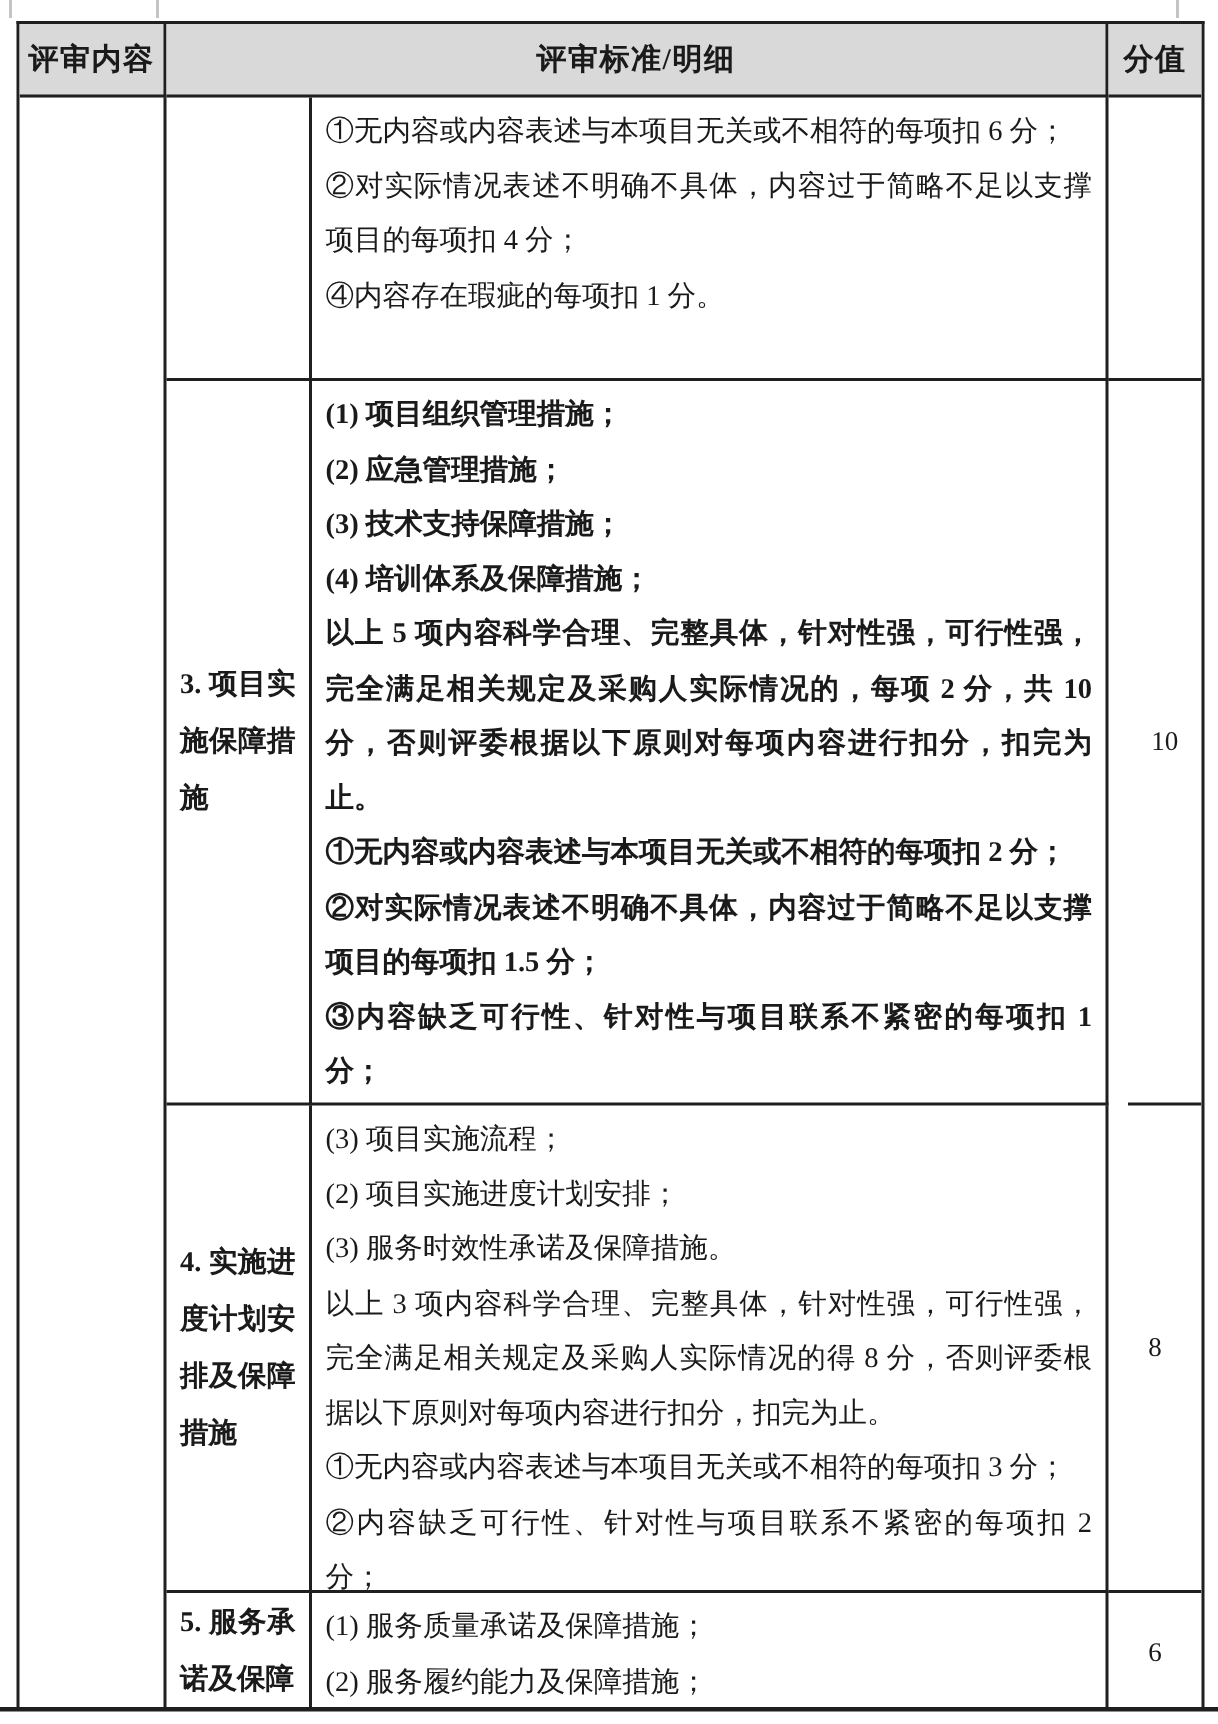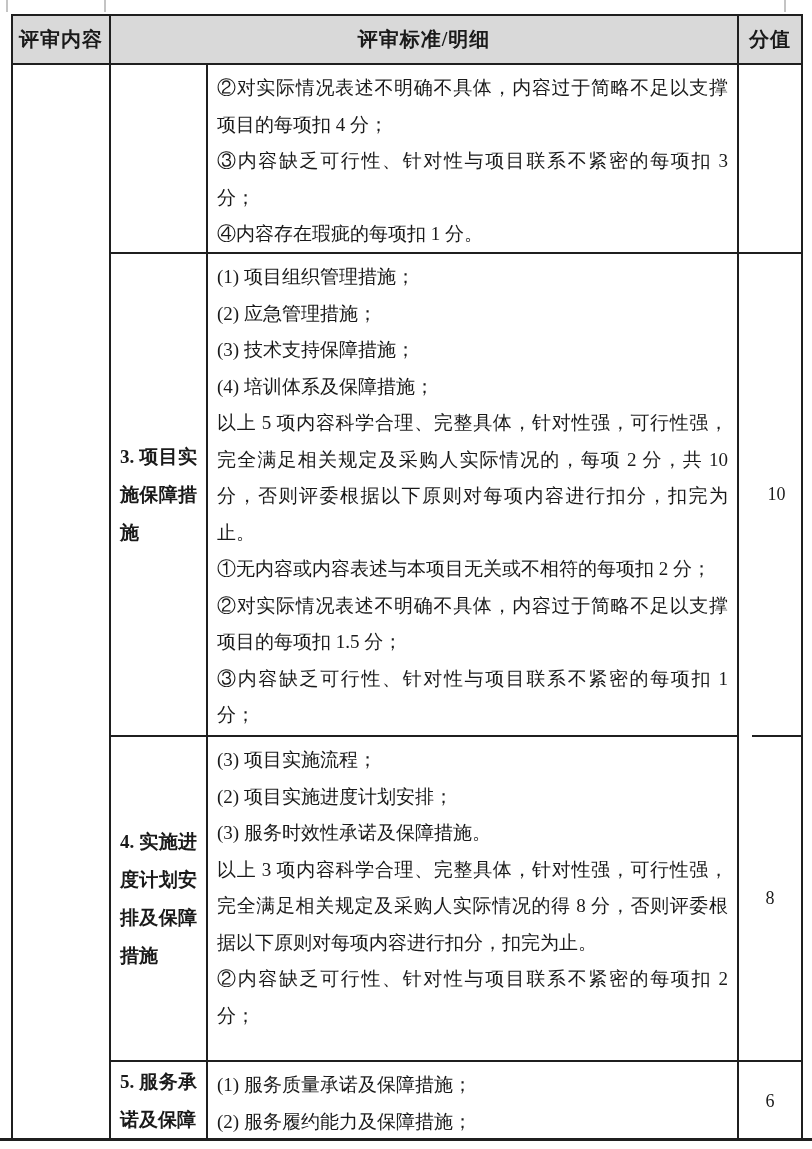--- a/index.html
+++ b/index.html
@@ -60,21 +60,21 @@
   .score-cell {
     display: flex; align-items: center; justify-content: center;
     font-size: 18px;
   }
   
   #h1 { grid-column: 1; grid-row: 1; }
   #h2 { grid-column: 2 / 4; grid-row: 1; }
   #h3 { grid-column: 4; grid-row: 1; }
   #c1body { grid-column: 1; grid-row: 2 / 6; }
   #r1l { grid-column: 2; grid-row: 2; } #r1d { grid-column: 3; grid-row: 2; } #r1s { grid-column: 4; grid-row: 2; }
-  #r2l { grid-column: 2; grid-row: 3; } #r2d { grid-column: 3; grid-row: 3; } #r2s { grid-column: 4; grid-row: 3; margin-left: 13px; }
+  #r2l { grid-column: 2; grid-row: 3; } #r2d { grid-column: 3; grid-row: 3; font-weight: bold; } #r2s { grid-column: 4; grid-row: 3; margin-left: 13px; }
   #r3l { grid-column: 2; grid-row: 4; } #r3d { grid-column: 3; grid-row: 4; } #r3s { grid-column: 4; grid-row: 4; }
   #r4l { grid-column: 2; grid-row: 5; } #r4d { grid-column: 3; grid-row: 5; } #r4s { grid-column: 4; grid-row: 5; }
   .cut-line {
     position: absolute;
     left: 0; top: 1138;
     top: 1138px;
     width: 812px; height: 3px;
     background: #1f1f1f;
   }
 </style>
@@ -95,22 +95,22 @@
   <div id="h3" class="cell hdr bb">
     <span>分值</span>
   </div>
 
   <div id="c1body" class="cell br"></div>
 
   <div id="r1l" class="cell label-cell br bb">
     <span class="label-text"></span>
   </div>
   <div id="r1d" class="cell details-cell br bb">
+      <p class="para">①无内容或内容表述与本项目无关或不相符的每项扣 6 分；</p>
       <p class="para">②对实际情况表述不明确不具体，内容过于简略不足以支撑项目的每项扣 4 分；</p>
-      <p class="para">③内容缺乏可行性、针对性与项目联系不紧密的每项扣 3 分；</p>
       <p class="para">④内容存在瑕疵的每项扣 1 分。</p>
     </div>
   <div id="r1s" class="cell score-cell bb">
     <span></span>
   </div>
 
   <div id="r2l" class="cell label-cell br bb">
     <span class="label-text">3. 项目实施保障措施</span>
   </div>
   <div id="r2d" class="cell details-cell br bb">
@@ -128,20 +128,21 @@
   </div>
 
   <div id="r3l" class="cell label-cell br bb">
     <span class="label-text">4. 实施进度计划安排及保障措施</span>
   </div>
   <div id="r3d" class="cell details-cell br bb">
       <p class="para">(3) 项目实施流程；</p>
       <p class="para">(2) 项目实施进度计划安排；</p>
       <p class="para">(3) 服务时效性承诺及保障措施。</p>
       <p class="para">以上 3 项内容科学合理、完整具体，针对性强，可行性强，完全满足相关规定及采购人实际情况的得 8 分，否则评委根据以下原则对每项内容进行扣分，扣完为止。</p>
+      <p class="para">①无内容或内容表述与本项目无关或不相符的每项扣 3 分；</p>
       <p class="para">②内容缺乏可行性、针对性与项目联系不紧密的每项扣 2 分；</p>
     </div>
   <div id="r3s" class="cell score-cell bb">
     <span>8</span>
   </div>
 
   <div id="r4l" class="cell label-cell br">
     <span class="label-text">5. 服务承诺及保障</span>
   </div>
   <div id="r4d" class="cell details-cell br">

